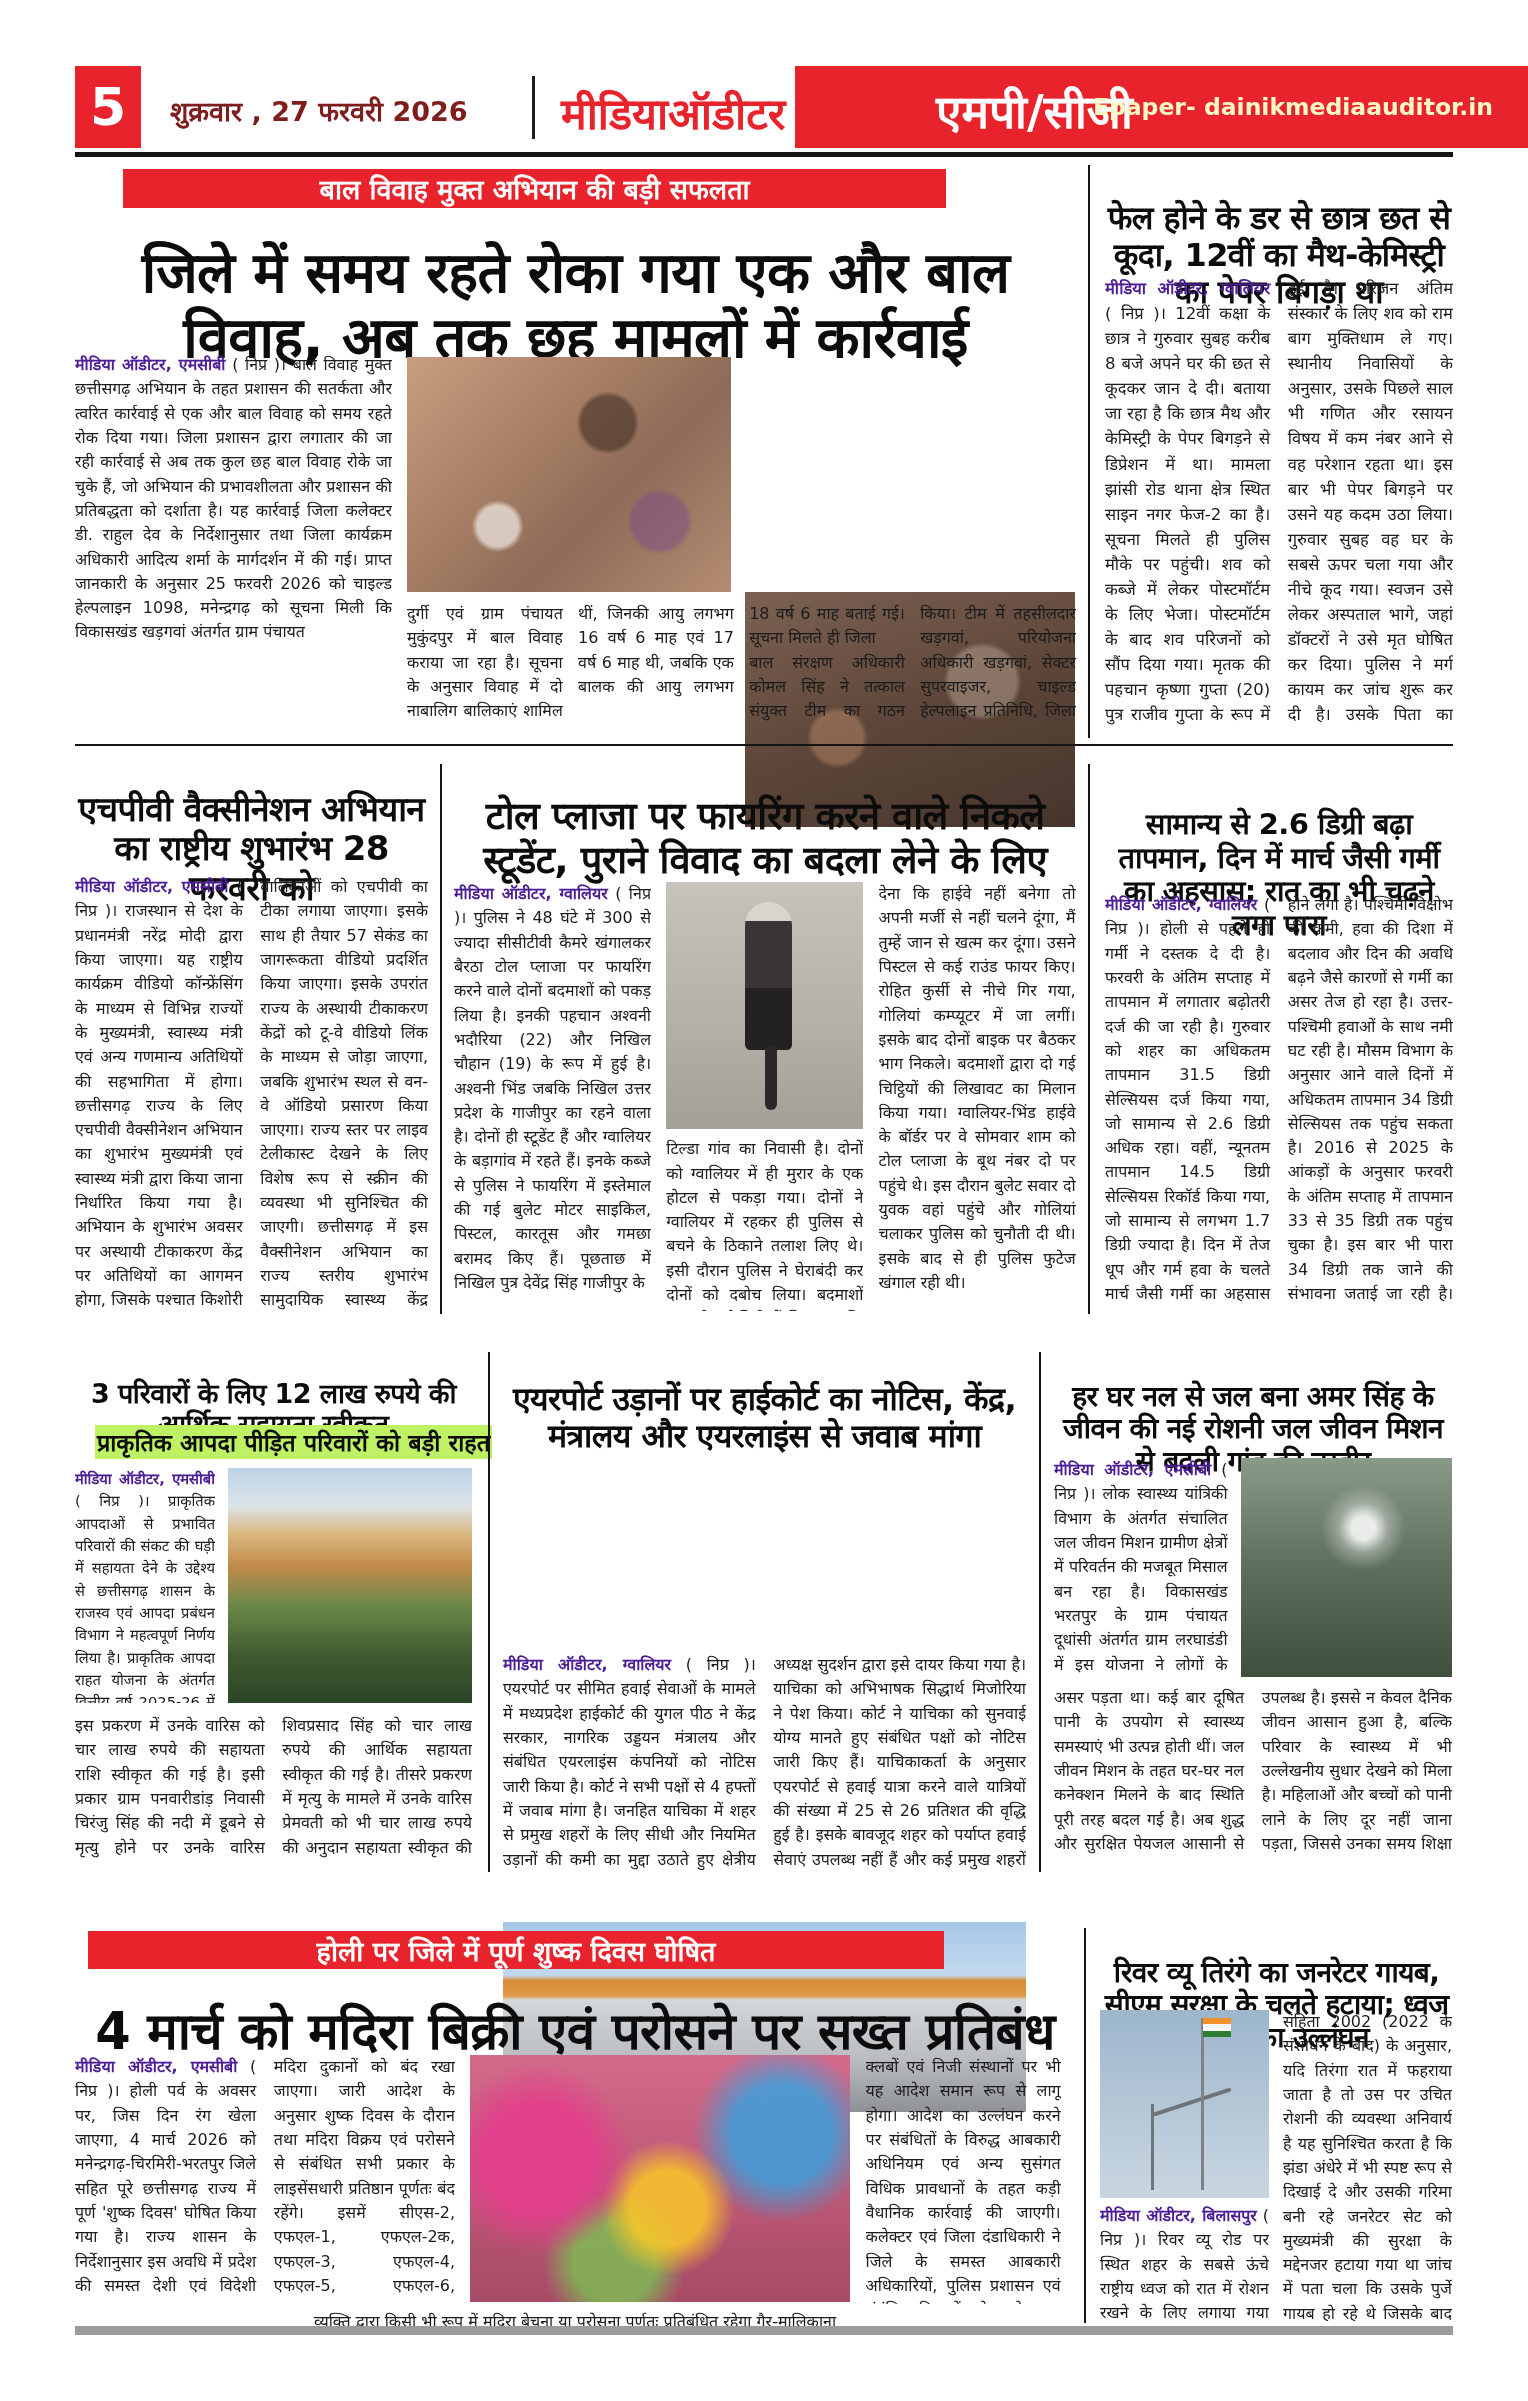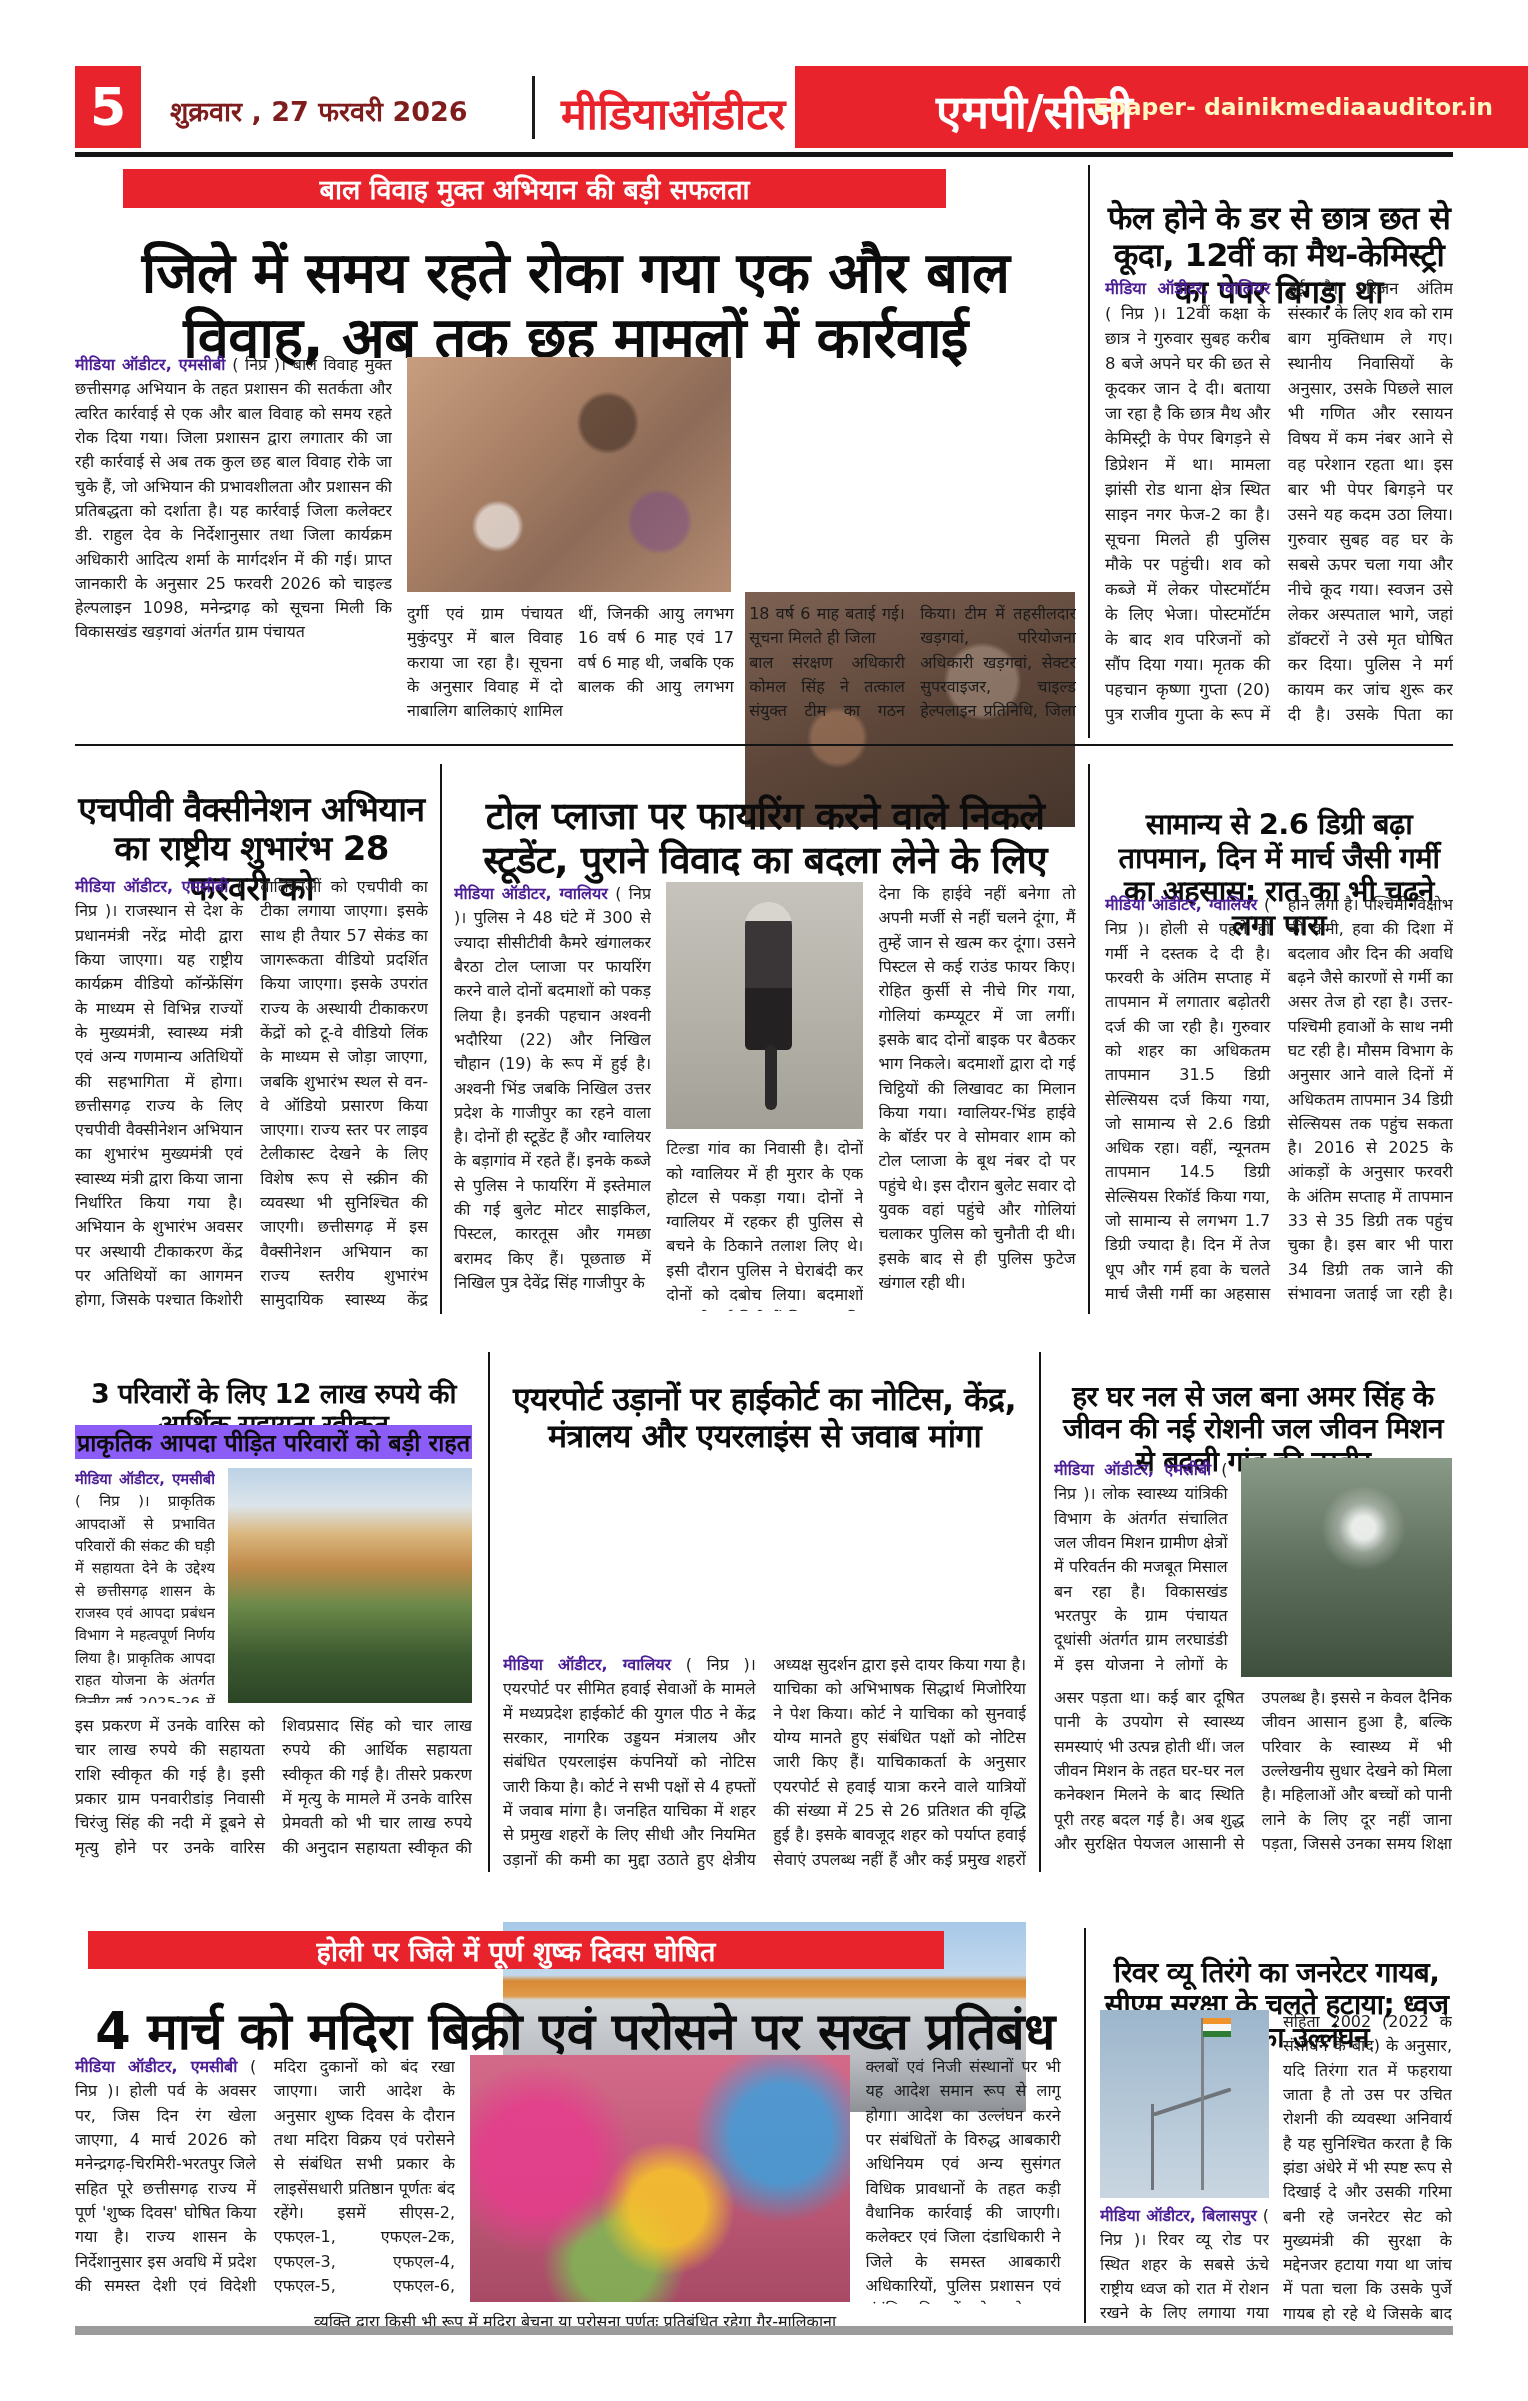--- a/index.html
+++ b/index.html
@@ -8,21 +8,21 @@
   .abs{position:absolute;}
   .red{background:#e8232b;}
   .kicker{color:#fff;font-weight:700;text-align:center;display:flex;align-items:center;justify-content:center;}
   .headline{font-weight:800;color:#0c0c0c;text-align:center;line-height:1.16;letter-spacing:-0.6px;margin-top:26px;}
   .body-text{font-size:16px;line-height:1.52;text-align:justify;color:#1b1b1b;overflow:hidden;}
   .byline{font-weight:700;color:#4c1d95;}
   .cols-2{column-count:2;column-gap:17.6px;column-fill:auto;}
   .cols-4{column-count:4;column-gap:15.3px;column-fill:auto;}
   .vrule{position:absolute;width:1.8px;background:#141414;}
   .hrule{position:absolute;background:#141414;}
-  .yellowbar{background:#8b5cf6;color:#0c0c0c;font-weight:700;display:flex;align-items:center;justify-content:center;}
+  .yellowbar{background:#bef264;color:#0c0c0c;font-weight:700;display:flex;align-items:center;justify-content:center;margin-left:20px;}
   .graybar{position:absolute;background:#9b9b9b;}
   .ph{position:relative;overflow:hidden;}
   .ph-meeting{background:radial-gradient(circle at 28% 72%,rgba(255,255,255,.6) 0 7%,transparent 9%),radial-gradient(circle at 62% 28%,rgba(58,40,30,.55) 0 10%,transparent 12%),radial-gradient(circle at 78% 70%,rgba(120,70,140,.45) 0 9%,transparent 11%),linear-gradient(135deg,#c89e80 0%,#aa8166 35%,#8d6b58 62%,#b48c72 100%);}
   .ph-room{background:radial-gradient(circle at 72% 38%,rgba(240,220,200,.30) 0 12%,transparent 14%),radial-gradient(circle at 28% 62%,rgba(220,160,120,.35) 0 9%,transparent 11%),linear-gradient(160deg,#7d6253 0%,#5d4639 52%,#46352c 100%);}
   .ph-bike{background:linear-gradient(180deg,#c6c3bc 0%,#b4b1a9 55%,#a3a098 100%);}
   .bike-rider{position:absolute;left:40%;top:8%;width:24%;height:60%;border-radius:27px 27px 5.9px 5.9px;background:linear-gradient(180deg,#d8d5cf 0 13%,#3a3637 13% 58%,#242122 58% 100%);}
   .bike-wheel{position:absolute;left:50%;top:66%;width:11.8px;height:65px;background:#2a2828;border-radius:5.9px;}
   .ph-palace{background:linear-gradient(180deg,#bcd3e6 0%,#dce4ea 16%,#dab77f 28%,#c08a4a 42%,#6d8a4a 58%,#3c5a30 80%,#2c4526 100%);}
   .ph-airport{background:linear-gradient(180deg,#a7c8e8 0%,#c2d9ed 28%,#d78a35 31%,#e09a4a 39%,#d3d7da 41%,#b9bdc2 72%,#8e9296 100%);}
   .ph-water{background:radial-gradient(circle at 58% 32%,rgba(255,255,255,.85) 0 6%,rgba(255,255,255,.3) 13%,transparent 22%),linear-gradient(180deg,#8a9a88 0%,#5f705e 48%,#3f4f3e 100%);}

